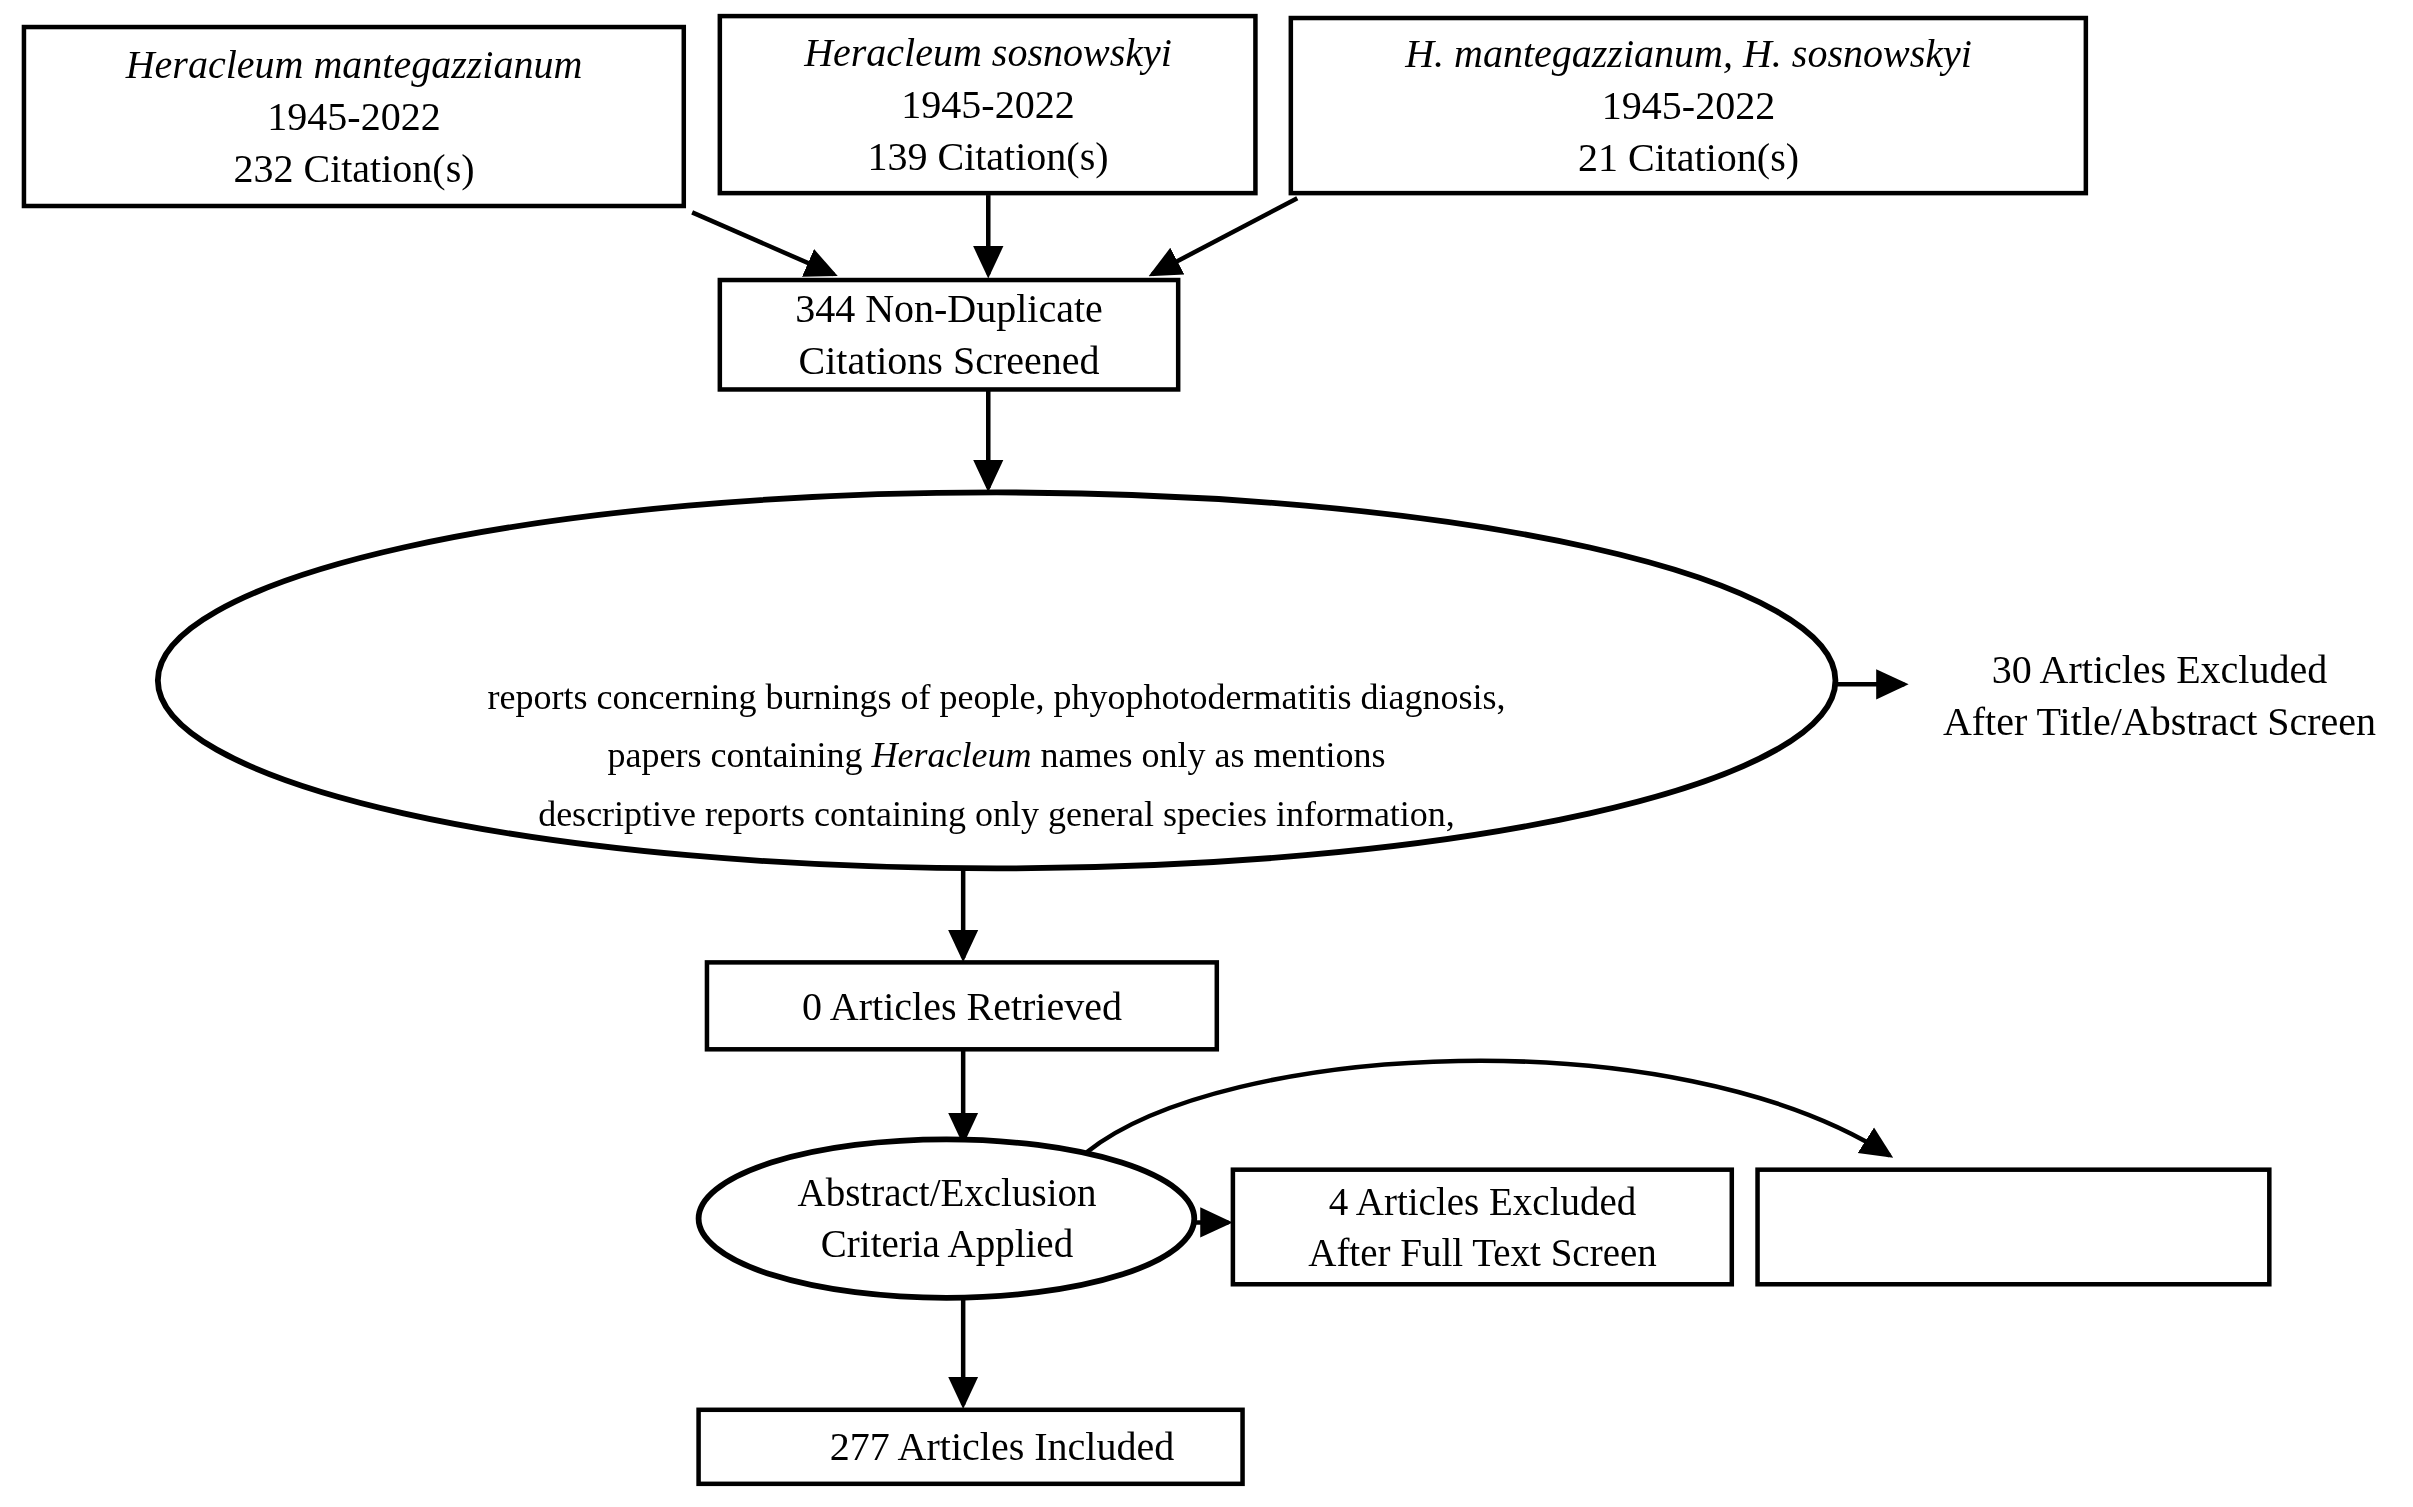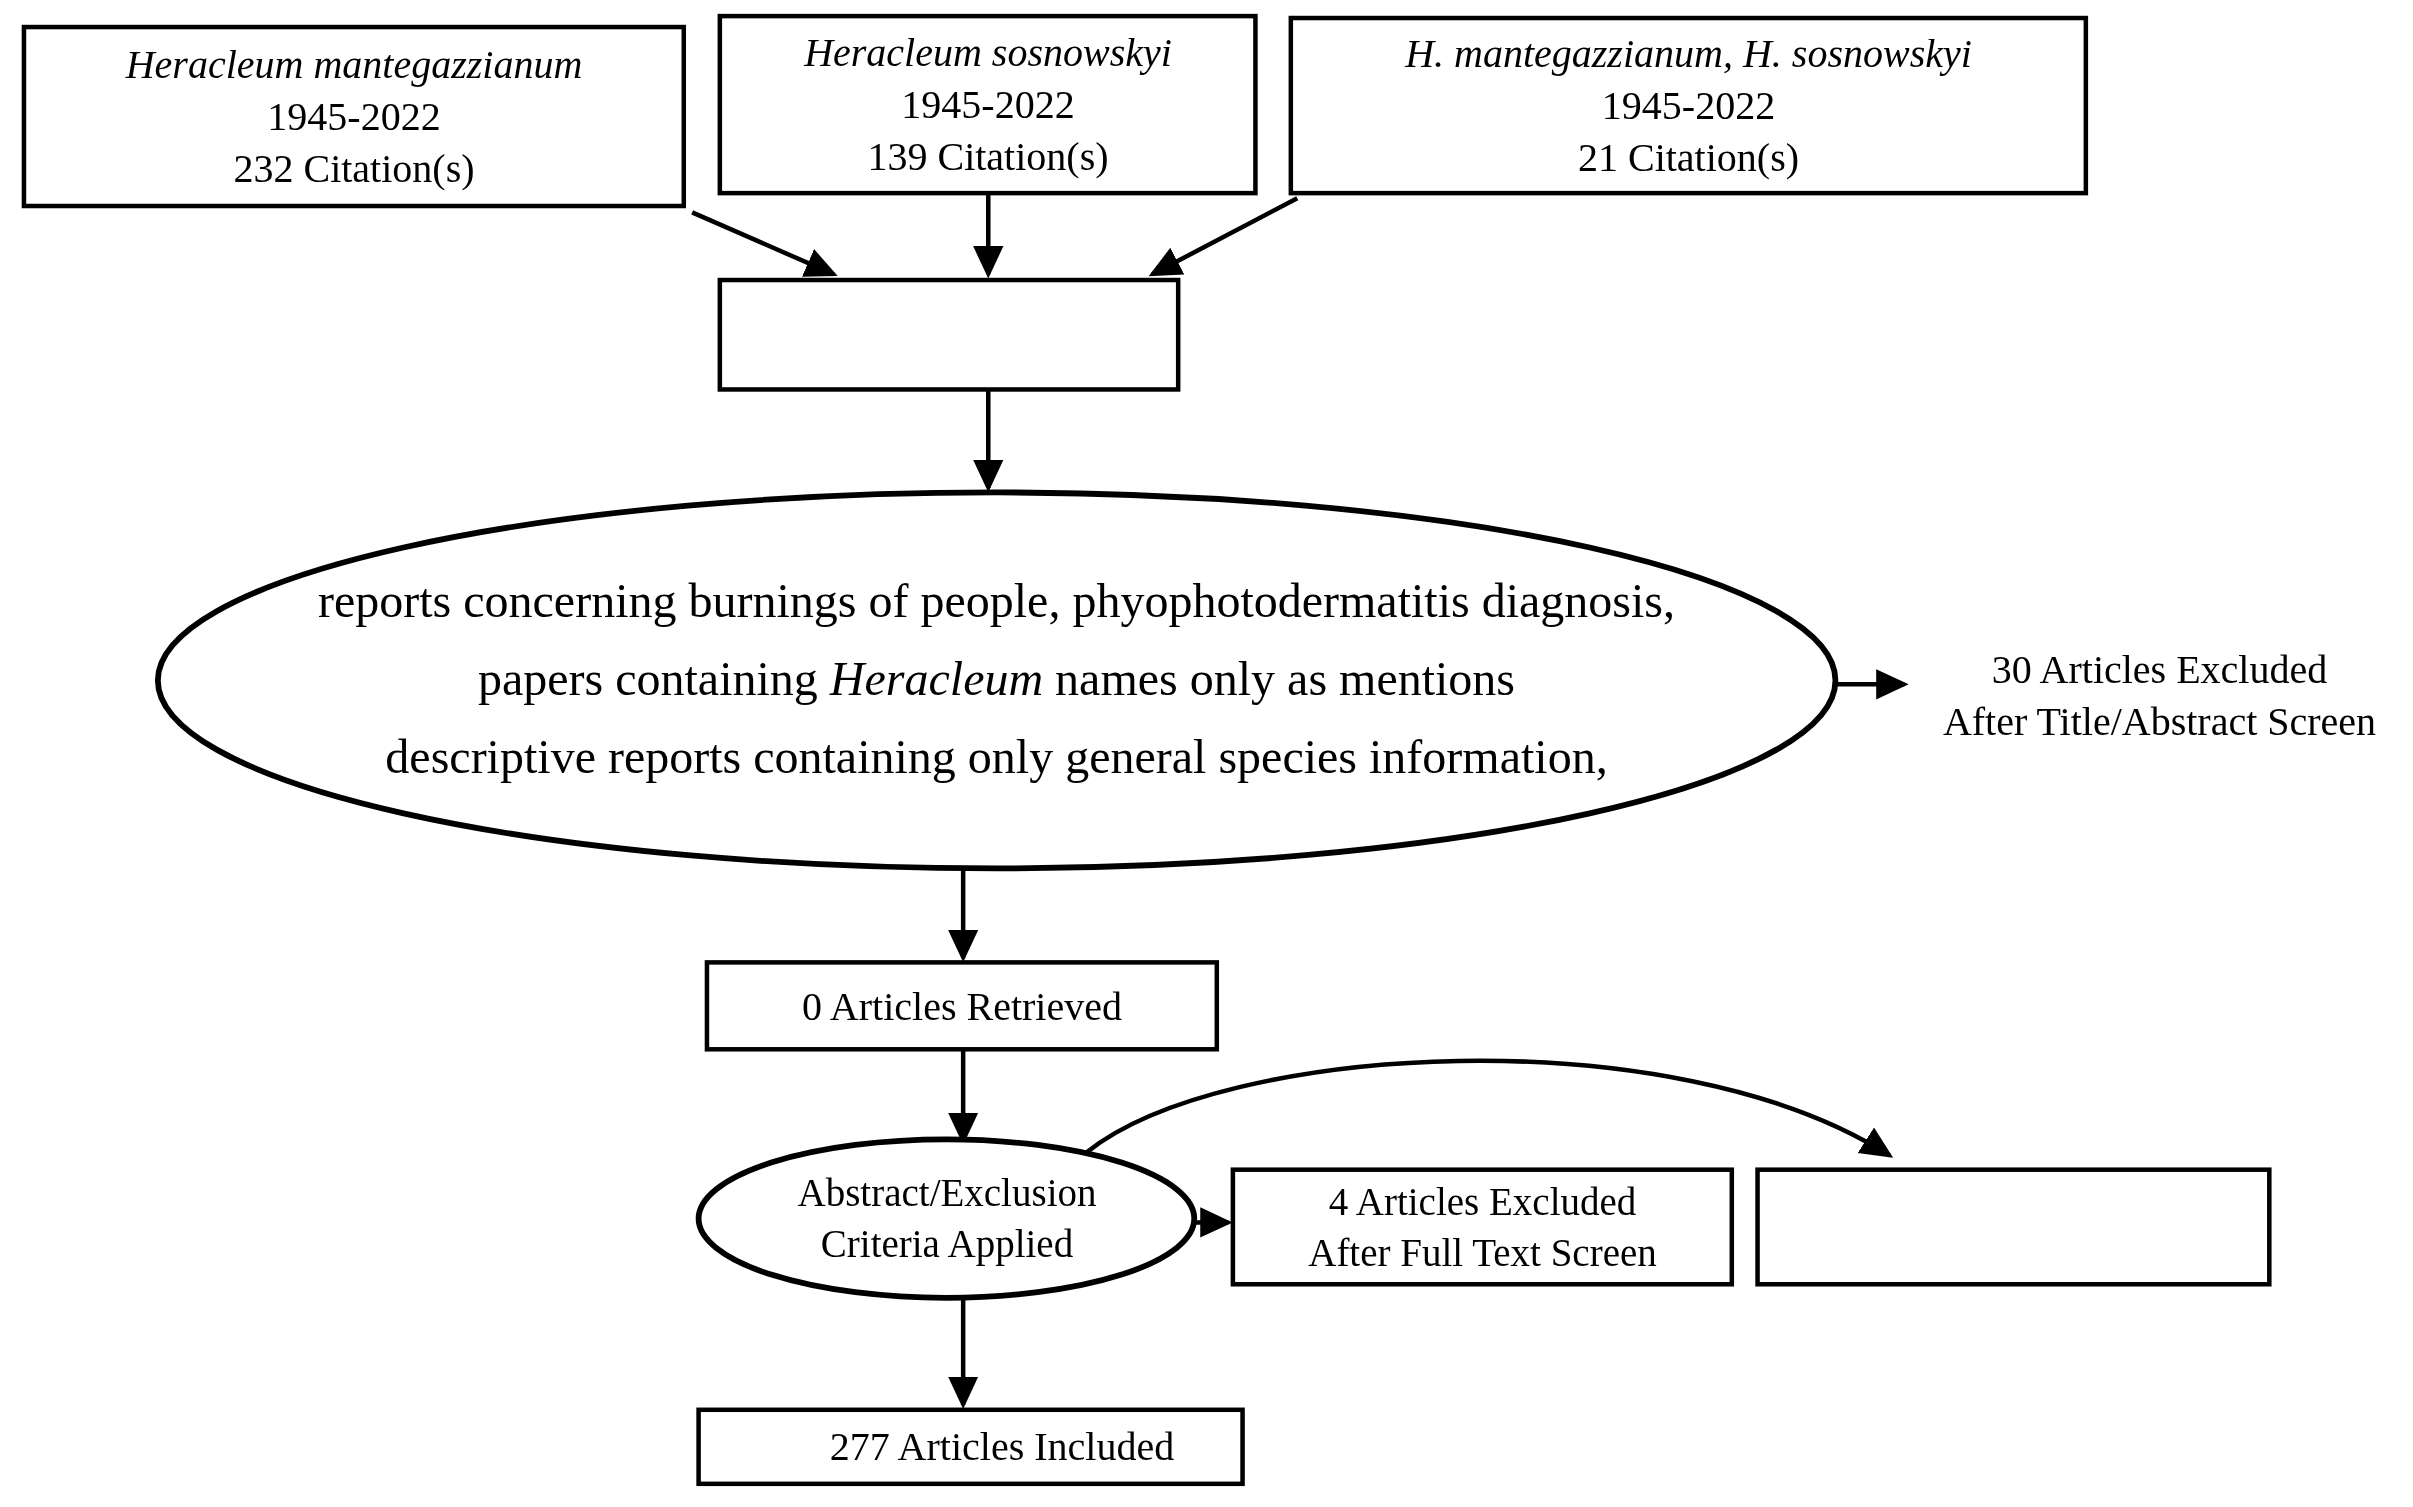--- a/index.html
+++ b/index.html
@@ -34,21 +34,21 @@
     align-items: center;
     justify-content: center;
     text-align: center;
     line-height: 1.30;
     white-space: nowrap;
   }
   .line { display: block; }
   .it   { font-style: italic; }
 
   .fs-box   { font-size: 40px; }
-  .fs-big   { font-size: 48px; }
+  .fs-big   { font-size: 36px; justify-content: flex-end; }
   .fs-small { font-size: 39px; }
 
   
   #src-box-1-text { left: 24px;   top: 27px;   width: 660px; height: 179px; }
   #src-box-2-text { left: 720px; top: 16px;   width: 536px;  height: 177px; }
   #src-box-3-text { left: 1291px; top: 18px;   width: 795px; height: 175px; }
   #screened-text  { left: 720px; top: 280px;  width: 458px;  height: 109px; }
   #criteria-text  { left: 158px;  top: 515px;  width: 1677px; height: 328px; line-height: 1.62; }
   #excluded-ta-text { left: 1906px; top: 647px; width: 507px; height: 97px; }
   #retrieved-text { left: 707px; top: 963px; width: 510px;  height: 87px; }
@@ -116,20 +116,24 @@
     <span class="line">1945-2022</span>
     <span class="line">139 Citation(s)</span>
   </div>
 
   <div class="node-text fs-box" id="src-box-3-text">
     <span class="line it">H. mantegazzianum, H. sosnowskyi</span>
     <span class="line">1945-2022</span>
     <span class="line">21 Citation(s)</span>
   </div>
 
+  <div class="node-text fs-box" id="screened-text">
+    <span class="line">344 Non-Duplicate</span>
+    <span class="line">Citations Screened</span>
+  </div>
 
   <div class="node-text fs-big" id="criteria-text">
     <span class="line">reports concerning burnings of people, phyophotodermatitis diagnosis,</span>
     <span class="line"><span>papers containing </span><span class="it">Heracleum</span><span> names only as mentions</span></span>
     <span class="line">descriptive reports containing only general species information,</span>
   </div>
 
   <div class="node-text fs-box" id="excluded-ta-text">
     <span class="line">30 Articles Excluded</span>
     <span class="line">After Title/Abstract Screen</span>

